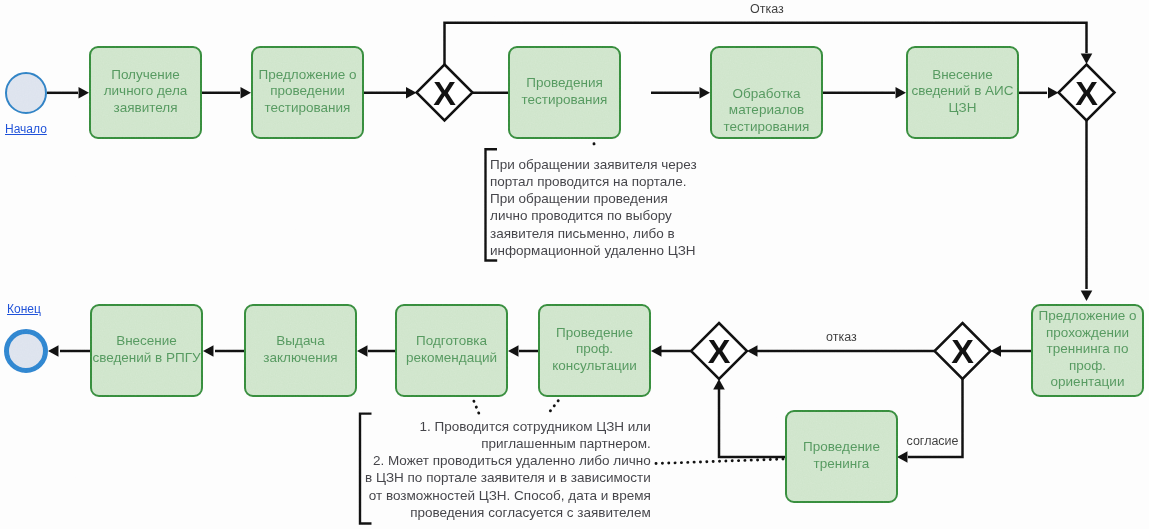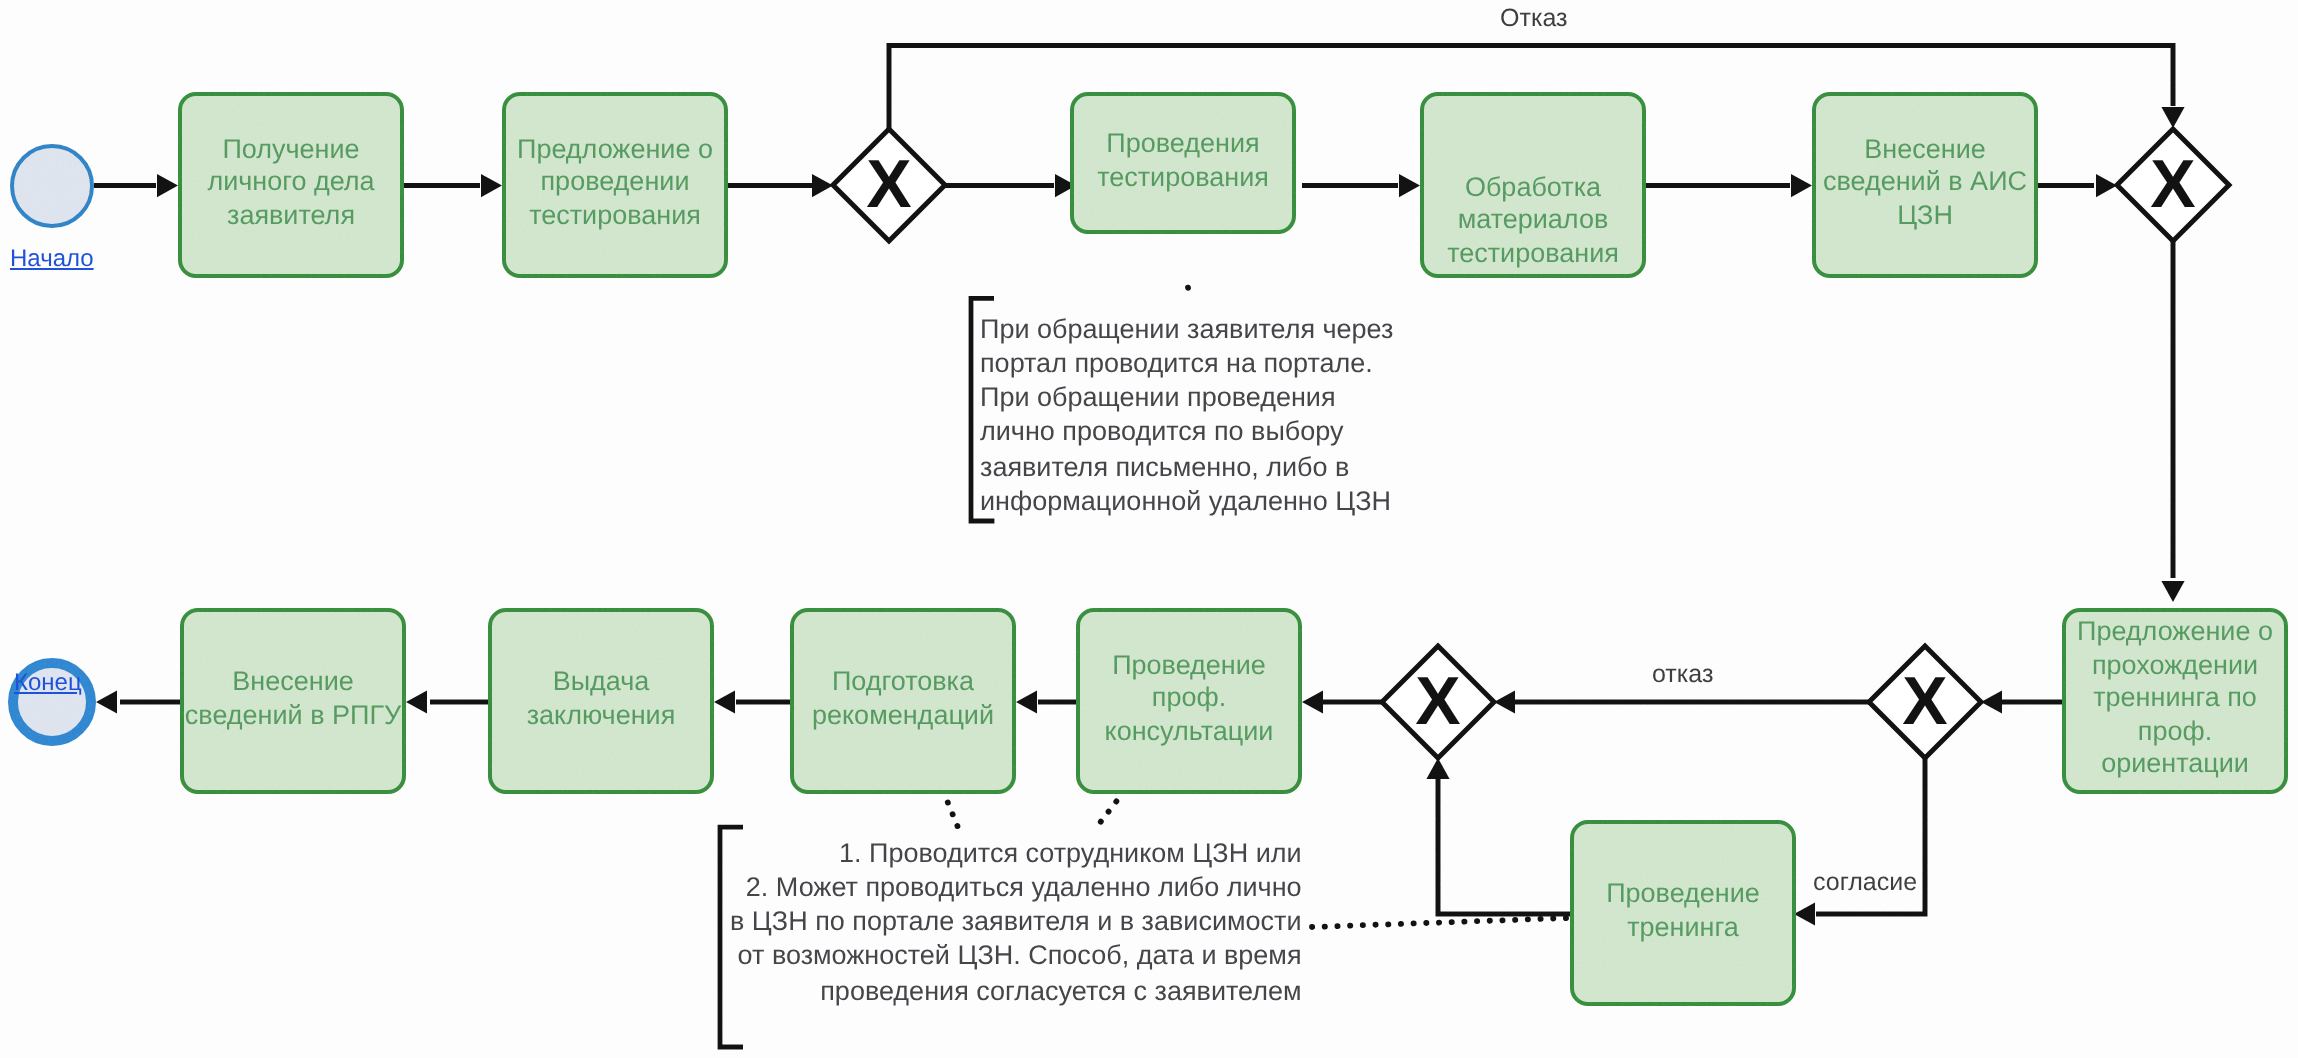--- a/index.html
+++ b/index.html
@@ -102,37 +102,37 @@
       <path d="M473.9,401.2 L478.8,413.2"></path>
       <path d="M558.2,400.7 L550.1,411.2"></path>
       <path d="M656,463.5 L784,459"></path>
     </g>
   </svg>
 
   <div class="evt evt-start" style="left:5px;top:72px;width:42px;height:42px;"></div>
   <div class="evtlabel" style="left:5px;top:122px;">Начало</div>
 
   <div class="evt evt-end" style="left:3.5px;top:328.5px;width:44px;height:44px;"></div>
-  <div class="evtlabel" style="left:7px;top:302px;margin-top:32px;">Конец</div>
+  <div class="evtlabel" style="left:7px;top:302px;">Конец</div>
 
   <div class="task" style="left:89px;top:46px;width:113px;height:93px;">
     <span>
         <span class="tl">Получение</span>
         <span class="tl">личного дела</span>
         <span class="tl">заявителя</span>
       </span>
     </div>
   <div class="task" style="left:251px;top:46px;width:113px;height:93px;">
     <span>
         <span class="tl">Предложение о</span>
         <span class="tl">проведении</span>
         <span class="tl">тестирования</span>
       </span>
     </div>
-  <div class="task" style="left:535px;top:46px;width:113px;height:71px;">
+  <div class="task" style="left:508px;top:46px;width:113px;height:93px;">
     <span>
         <span class="tl">Проведения</span>
         <span class="tl">тестирования</span>
       </span>
     </div>
   <div class="task" style="left:710px;top:46px;width:113px;height:93px;align-items:flex-end;">
     <span>
         <span class="tl">Обработка</span>
         <span class="tl">материалов</span>
         <span class="tl">тестирования</span>
@@ -193,20 +193,21 @@
   <div class="annot" style="left:490px;top:155.6px;">
     <span>При обращении заявителя через</span>
     <span>портал проводится на портале.</span>
     <span>При обращении проведения</span>
     <span>лично проводится по выбору</span>
     <span>заявителя письменно, либо в</span>
     <span>информационной удаленно ЦЗН</span>
   </div>
   <div class="annot" style="left:365px;top:417.6px;text-align:right;">
     <span>1. Проводится сотрудником ЦЗН или</span>
+    <span>приглашенным партнером.</span>
     <span>2. Может проводиться удаленно либо лично</span>
     <span>в ЦЗН по портале заявителя и в зависимости</span>
     <span>от возможностей ЦЗН. Способ, дата и время</span>
     <span>проведения согласуется с заявителем</span>
   </div>
 
 </div>
 
 <svg class="layer noise" viewBox="0 0 1149 529" aria-hidden="true">
   <defs>

